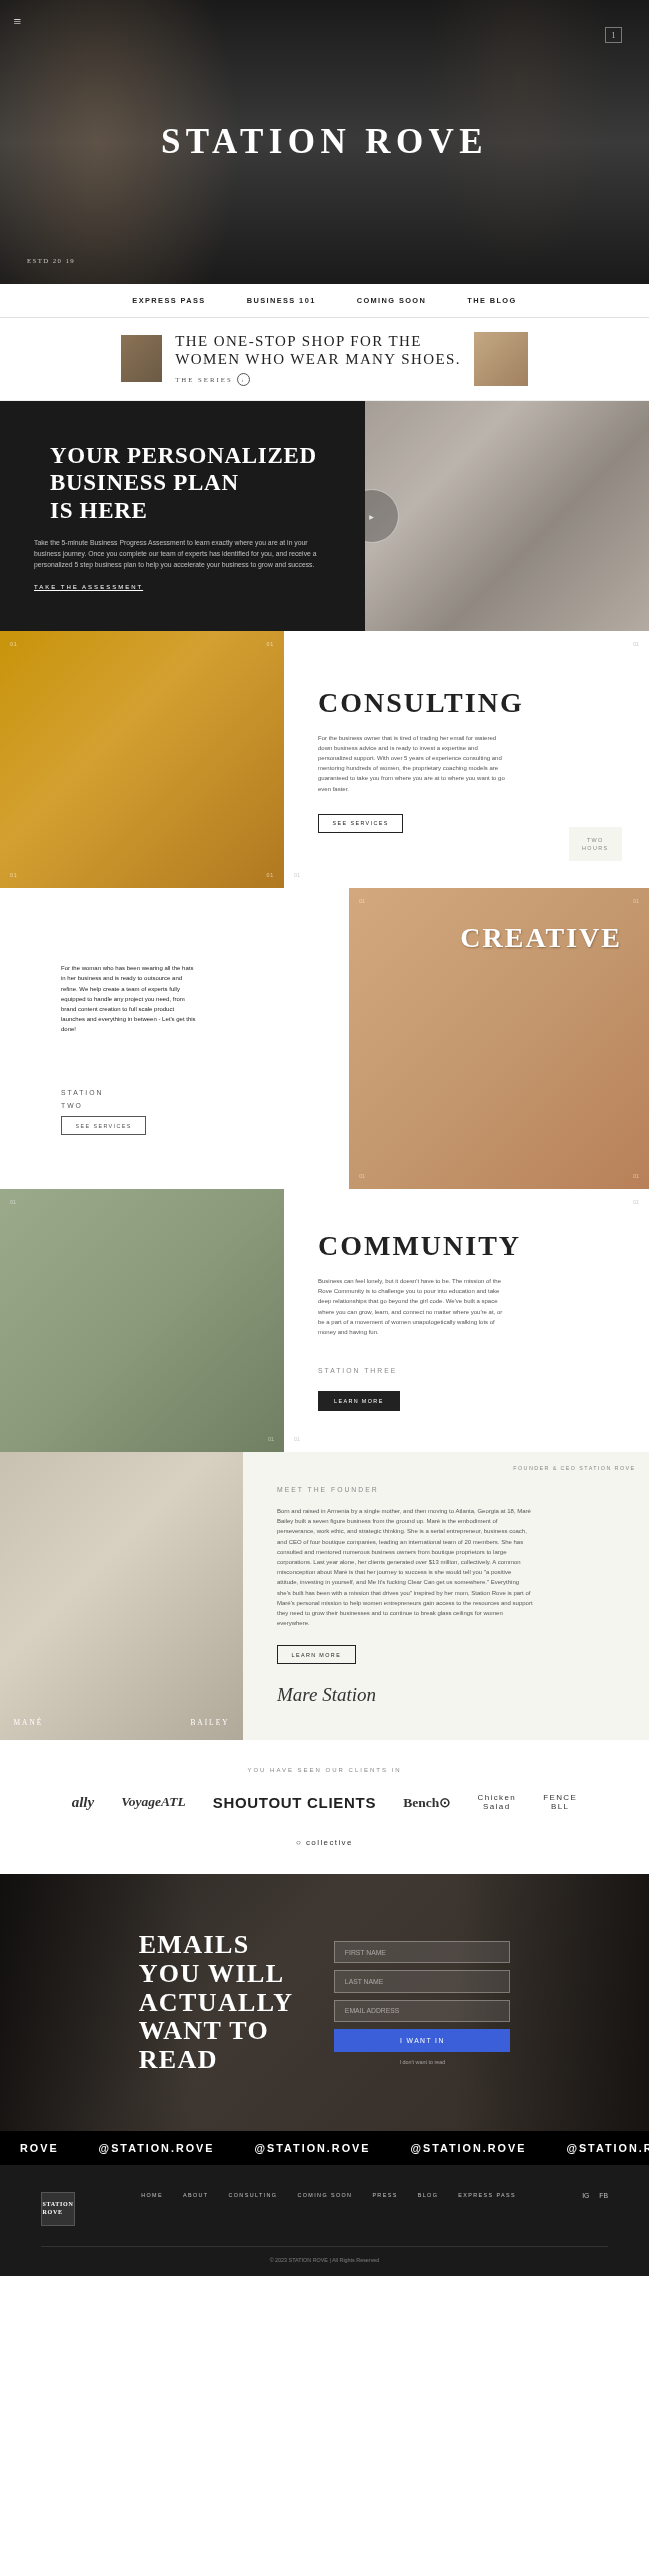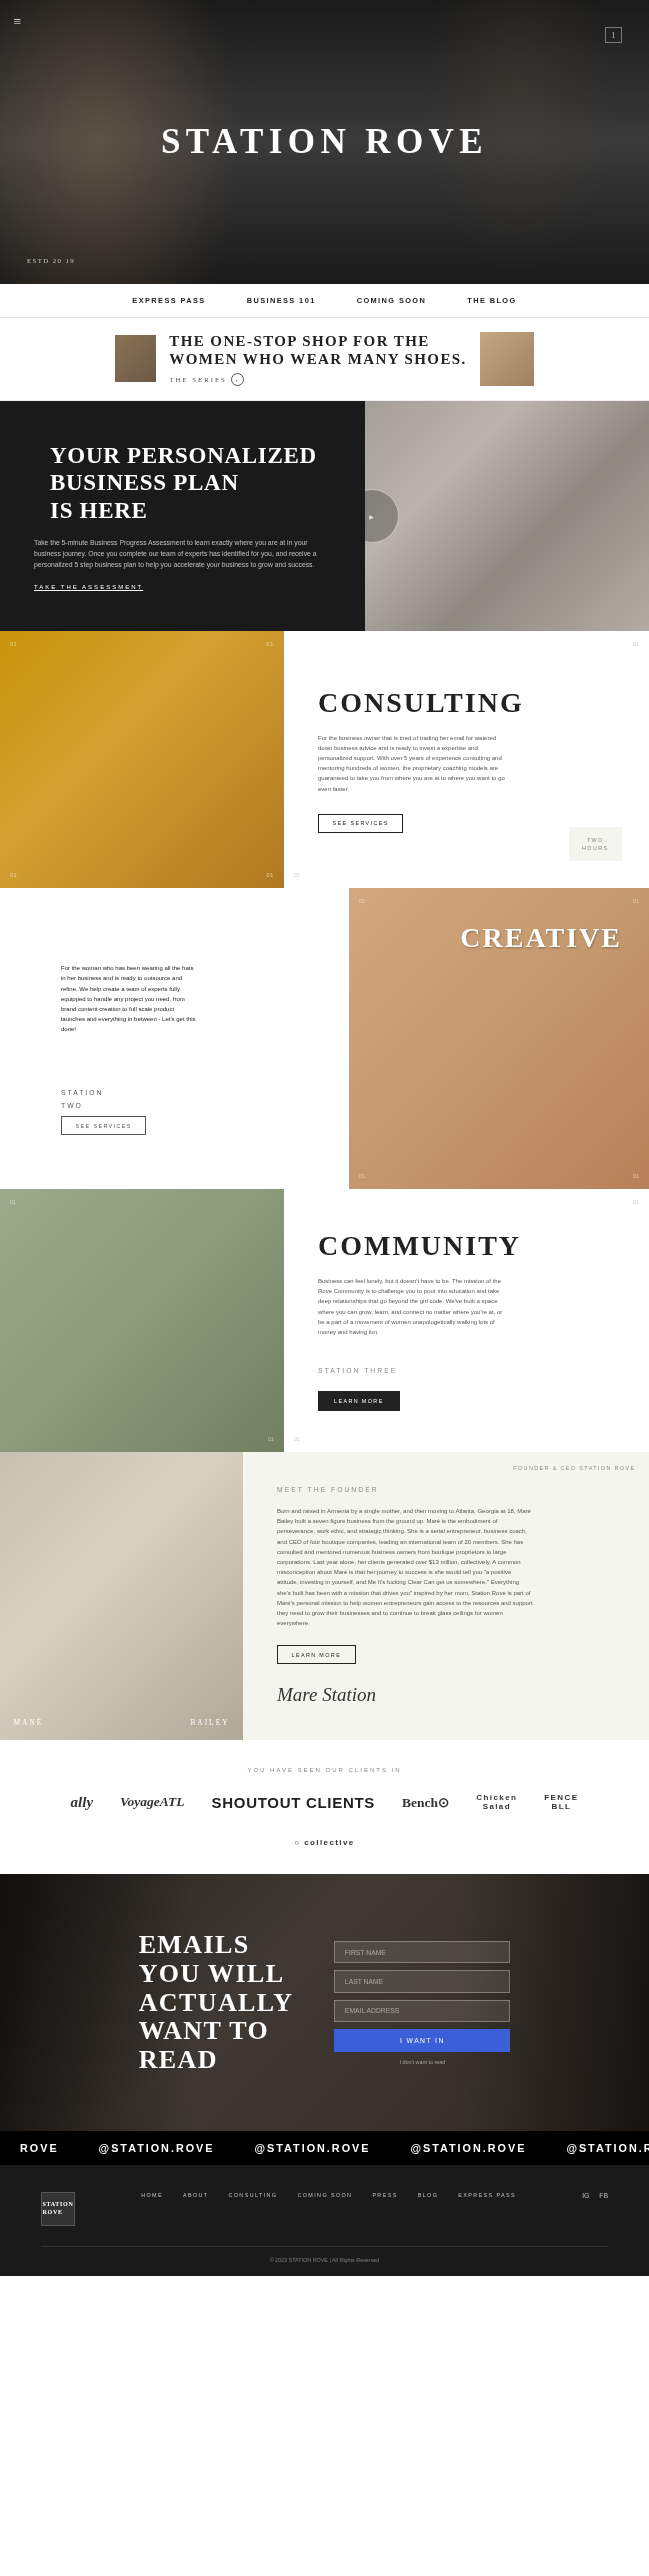--- a/index.html
+++ b/index.html
@@ -92,21 +92,21 @@
       border-bottom: 0.7px solid #f0f0f0;
     }
     .series-thumb {
       width: 41px;
       height: 47px;
       background: linear-gradient(135deg, #8B7355, #6B5A45);
       flex-shrink: 0;
     }
     .series-text {
       font-size: 15px;
-      font-weight: 700;
+      font-weight: 400;
       letter-spacing: 1.4px;
       text-transform: uppercase;
       color: #222;
       line-height: 1.2;
     }
     .series-label {
       display: flex;
       align-items: center;
       gap: 4px;
       margin-top: 5.4px;
@@ -434,21 +434,21 @@
     }
     .clients-logos {
       display: flex;
       align-items: center;
       justify-content: center;
       gap: 27px;
       flex-wrap: wrap;
     }
     .client-logo-sm {
       font-size: 8px;
-      font-weight: 700;
+      font-weight: 400;
       color: #333;
       font-family: 'Arial', sans-serif;
       letter-spacing: 1.4px;
     }
 
     
     .email-section {
       position: relative;
       background: linear-gradient(rgba(0,0,0,0.55), rgba(0,0,0,0.55)),
                   linear-gradient(135deg, #2a2a2a, #444, #2a2a2a);

